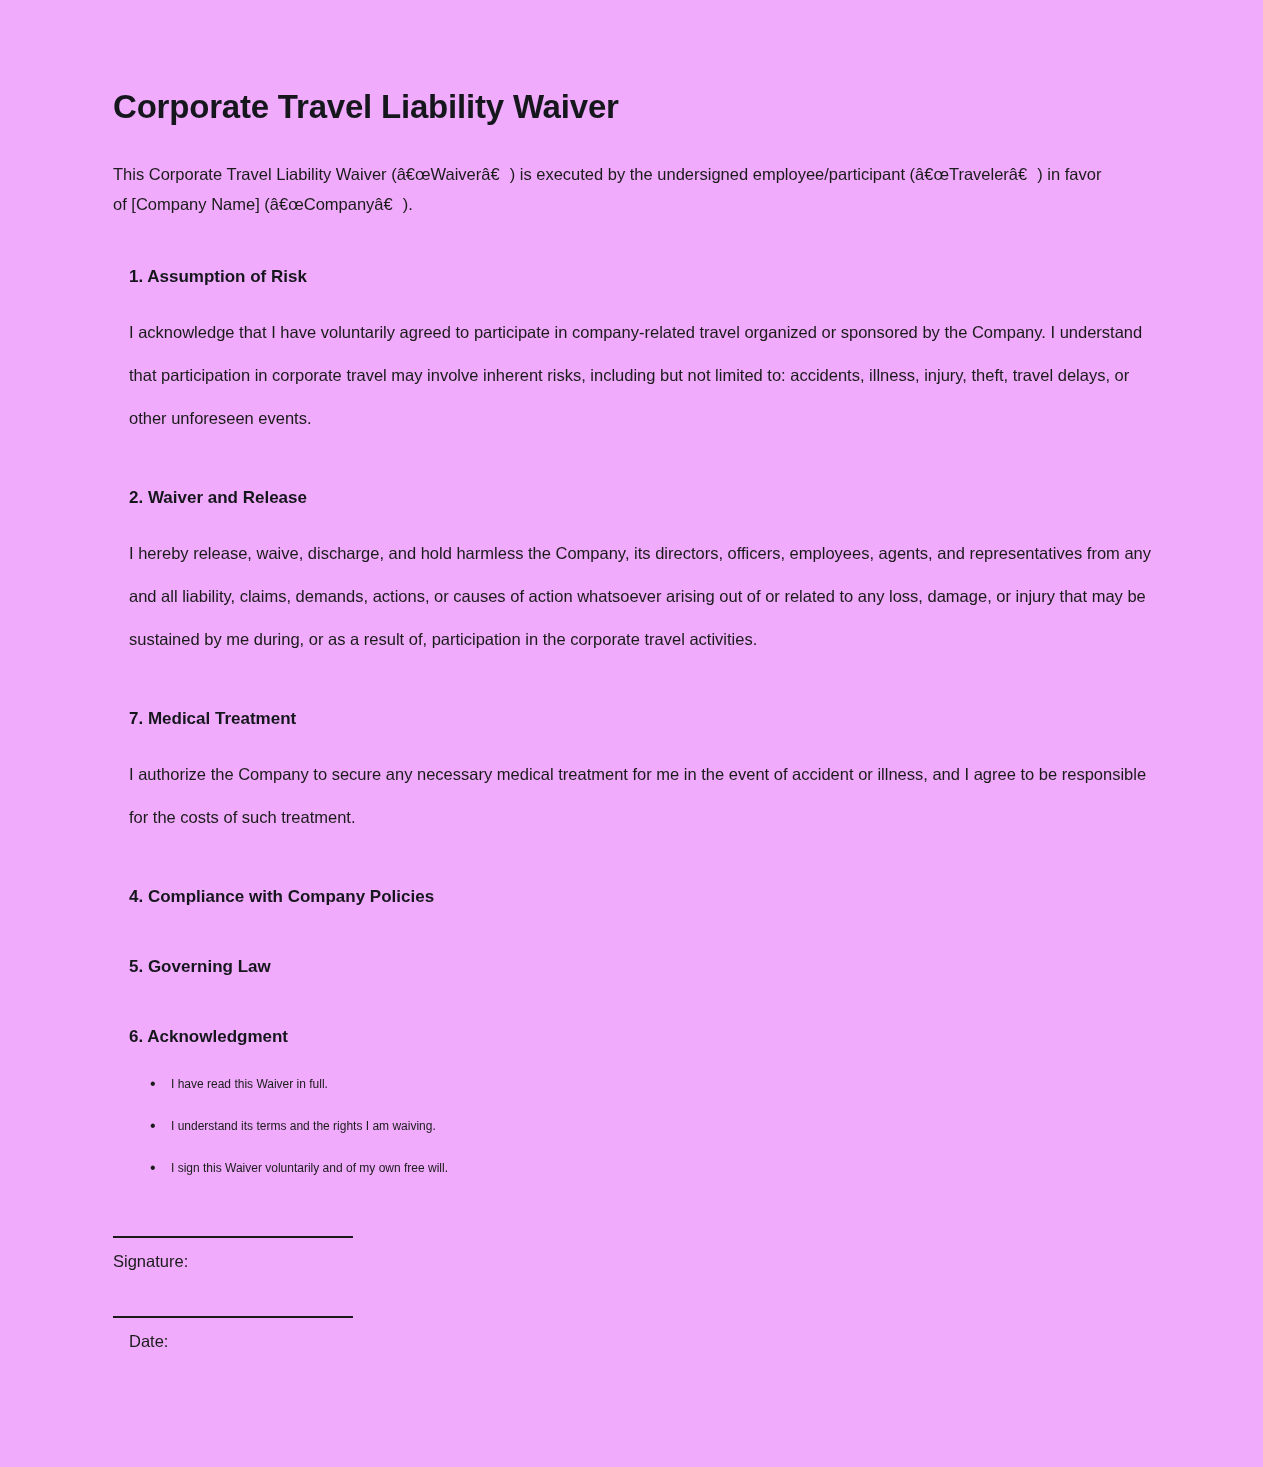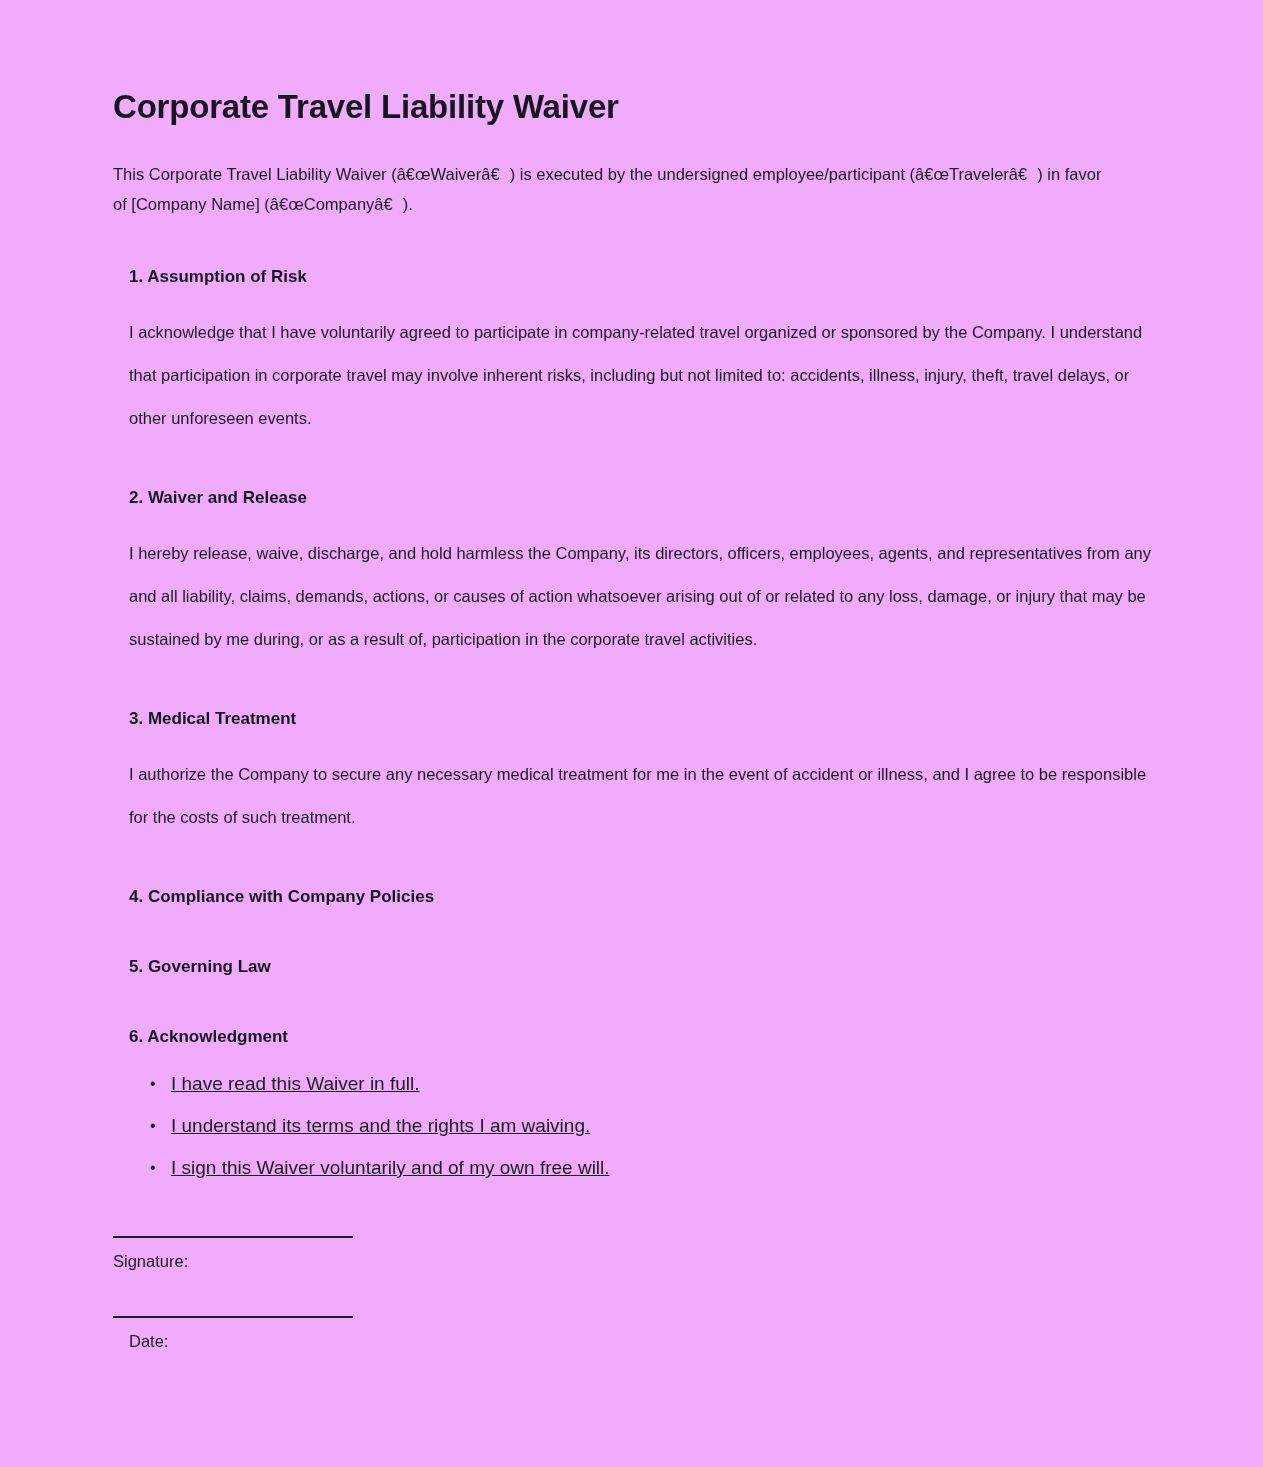--- a/index.html
+++ b/index.html
@@ -54,26 +54,25 @@
     color: #1b1b1b;
     max-width: 1042px;
   }
   ul.ack-list {
     margin: 20px 0 0 0;
     padding: 0 0 0 31px;
     list-style: none;
   }
   ul.ack-list li {
     position: relative;
-    font-size: 19px;
+    font-size: 12px;
     line-height: 30px;
     color: #1b1b1b;
     margin: 0 0 12px 0;
     padding-left: 11px;
-    text-decoration: underline;
   }
   ul.ack-list li::before {
     content: "\2022";
     position: absolute;
     left: -10px;
     top: 0;
     font-size: 16px;
     line-height: 30px;
     color: #1b1b1b;
   }
@@ -114,21 +113,21 @@
     <h2 class="section-heading">1. Assumption of Risk</h2>
     <p class="section-body">I acknowledge that I have voluntarily agreed to participate in company-related travel organized or sponsored by the Company. I understand that participation in corporate travel may involve inherent risks, including but not limited to: accidents, illness, injury, theft, travel delays, or other unforeseen events.</p>
   </div>
 
   <div class="section">
     <h2 class="section-heading">2. Waiver and Release</h2>
     <p class="section-body">I hereby release, waive, discharge, and hold harmless the Company, its directors, officers, employees, agents, and representatives from any and all liability, claims, demands, actions, or causes of action whatsoever arising out of or related to any loss, damage, or injury that may be sustained by me during, or as a result of, participation in the corporate travel activities.</p>
   </div>
 
   <div class="section">
-    <h2 class="section-heading">3. Medical Treatment</h2>
+    <h2 class="section-heading">7. Medical Treatment</h2>
     <p class="section-body">I authorize the Company to secure any necessary medical treatment for me in the event of accident or illness, and I agree to be responsible for the costs of such treatment.</p>
   </div>
 
   <div class="section">
     <h2 class="section-heading">4. Compliance with Company Policies</h2>
   </div>
 
   <div class="section">
     <h2 class="section-heading">5. Governing Law</h2>
   </div>

